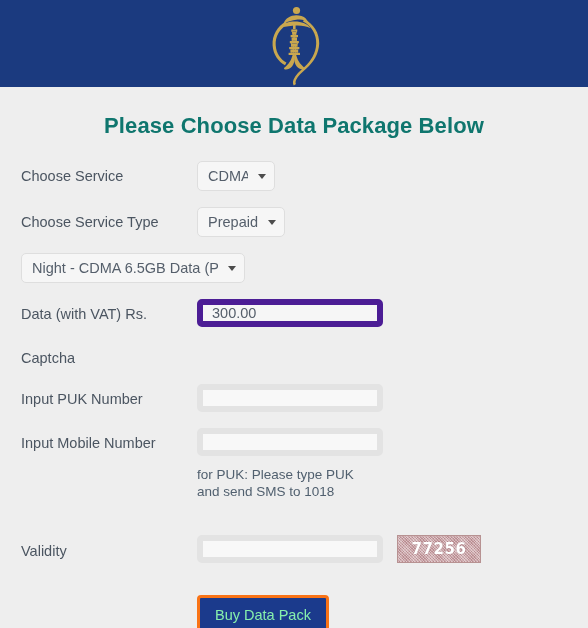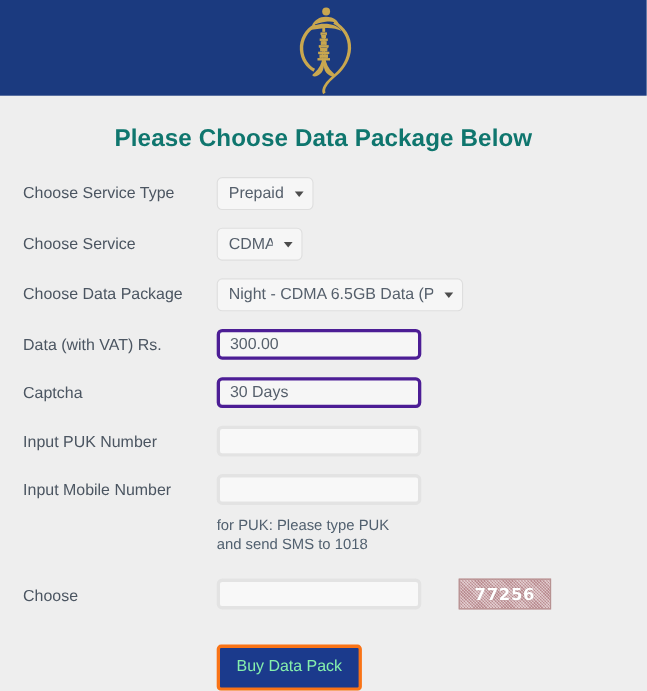--- a/index.html
+++ b/index.html
@@ -103,21 +103,21 @@
     border-top: 5px solid #4c4c4c;
     pointer-events: none;
   }
   .sel-service { width: 78px; }
   .sel-service-type { width: 88px; }
   .sel-package { width: 224px; }
 
   
   .txt {
     background: #f6f6f6;
-    border: 3px solid #4c1d95;
+    border: 6px solid #4c1d95;
     border-radius: 5px;
     font-family: "Liberation Sans", sans-serif;
     font-size: 14.5px;
     color: #555f6b;
     height: 28px;
     width: 186px;
     padding: 0 9px;
     box-sizing: border-box;
     outline: none;
   }
@@ -126,21 +126,21 @@
     border-color: #e3e3e3;
   }
 
   
   .puk-note {
     padding-left: 197px;
     font-size: 13.5px;
     color: #51606f;
     line-height: 17px;
     margin-top: -6px;
-    margin-bottom: 23px;
+    margin-bottom: 35px;
   }
 
   
   .captcha-row { align-items: center; }
   .captcha-row .field-label { padding-top: 3px; }
   .captcha-control {
     display: flex;
     align-items: center;
     gap: 14px;
   }
@@ -152,21 +152,20 @@
     position: relative;
     background-color: #c79fa3;
     background-image:
       repeating-linear-gradient(45deg,  rgba(255,255,255,0.30) 0 1px, rgba(150,95,100,0.18) 1px 2px),
       repeating-linear-gradient(-45deg, rgba(255,255,255,0.22) 0 1px, rgba(170,115,120,0.16) 1px 2px),
       repeating-linear-gradient(90deg,  rgba(210,170,175,0.35) 0 1px, rgba(190,140,145,0.12) 1px 3px);
     display: flex;
     align-items: center;
     justify-content: center;
     overflow: hidden;
-    margin-left: 20px;
   }
   .captcha-text {
     font-family: "DejaVu Sans", sans-serif;
     font-size: 15px;
     font-weight: bold;
     color: #ffffff;
     letter-spacing: 0.6px;
     text-shadow: 0 0 1px rgba(120,80,85,0.55);
     position: relative;
     z-index: 2;
@@ -228,67 +227,63 @@
       <path d="M40.0 17.6 C48.6 22.0, 53.6 30.4, 53.2 39.8 C52.8 49.0, 48.2 57.0, 41.6 62.8 C36.8 67.0, 32.4 71.0, 30.6 75.6 C29.6 78.2, 29.8 80.2, 30.8 81.6 L33.0 80.0 C32.4 79.0, 32.4 77.6, 33.2 75.8 C34.8 72.0, 38.8 68.4, 43.4 64.4 C50.6 58.2, 55.8 49.6, 56.2 39.8 C56.6 29.2, 50.6 20.0, 41.2 15.0 Z"></path>
     </g>
   </svg>
 </div>
 
 <h1 class="page-title">Please Choose Data Package Below</h1>
 
 <div class="form-area">
 
   <div class="form-row">
+    <div class="field-label">Choose Service</div>
+    <div class="field-control">
+      <span class="sel-wrap">
+        <select class="sel sel-service">
+          <option>CDMA</option>
+        </select>
+        <span class="caret"></span>
+      </span>
+    </div>
+  </div>
+
+  <div class="form-row">
     <div class="field-label">Choose Service Type</div>
     <div class="field-control">
       <span class="sel-wrap">
         <select class="sel sel-service-type">
           <option>Prepaid</option>
         </select>
         <span class="caret"></span>
       </span>
     </div>
   </div>
 
   <div class="form-row">
-    <div class="field-label">Choose Service</div>
-    <div class="field-control">
-      <span class="sel-wrap">
-        <select class="sel sel-service">
-          <option>CDMA</option>
-        </select>
-        <span class="caret"></span>
-      </span>
-    </div>
-  </div>
-
-  <div class="form-row">
-    <div class="field-label">Choose Data Package</div>
     <div class="field-control">
       <span class="sel-wrap">
         <select class="sel sel-package">
           <option>Night - CDMA 6.5GB Data (Post</option>
         </select>
         <span class="caret"></span>
       </span>
     </div>
   </div>
 
   <div class="form-row">
     <div class="field-label">Data (with VAT) Rs.</div>
     <div class="field-control">
       <input class="txt" type="text" readonly="" value="300.00" style="">
     </div>
   </div>
 
   <div class="form-row">
     <div class="field-label">Captcha</div>
-    <div class="field-control">
-      <input class="txt" type="text" readonly="" value="30 Days" style="">
-    </div>
   </div>
 
   <div class="form-row tight">
     <div class="field-label">Input PUK Number</div>
     <div class="field-control">
       <input class="txt blank" type="text" value="" style="">
     </div>
   </div>
 
   <div class="form-row">
@@ -297,21 +292,21 @@
       <input class="txt blank" type="text" value="" style="">
     </div>
   </div>
 
   <div class="puk-note">
     <div>for PUK: Please type PUK</div>
     <div>and send SMS to 1018</div>
   </div>
 
   <div class="form-row captcha-row">
-    <div class="field-label">Choose</div>
+    <div class="field-label">Validity</div>
     <div class="field-control">
       <div class="captcha-control">
         <input class="txt blank" type="text" value="" style="">
         <div class="captcha-image">
           <span class="captcha-text">77256</span>
         </div>
       </div>
     </div>
   </div>
 

